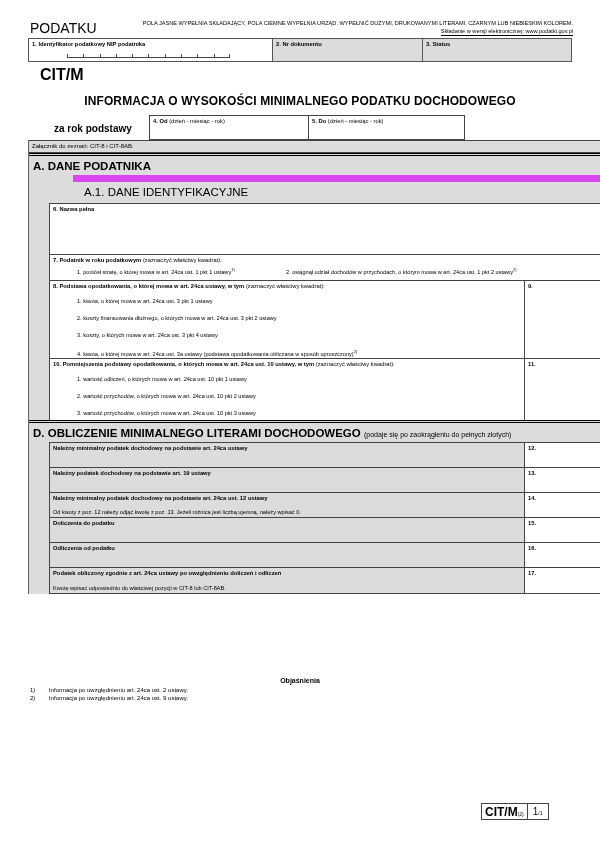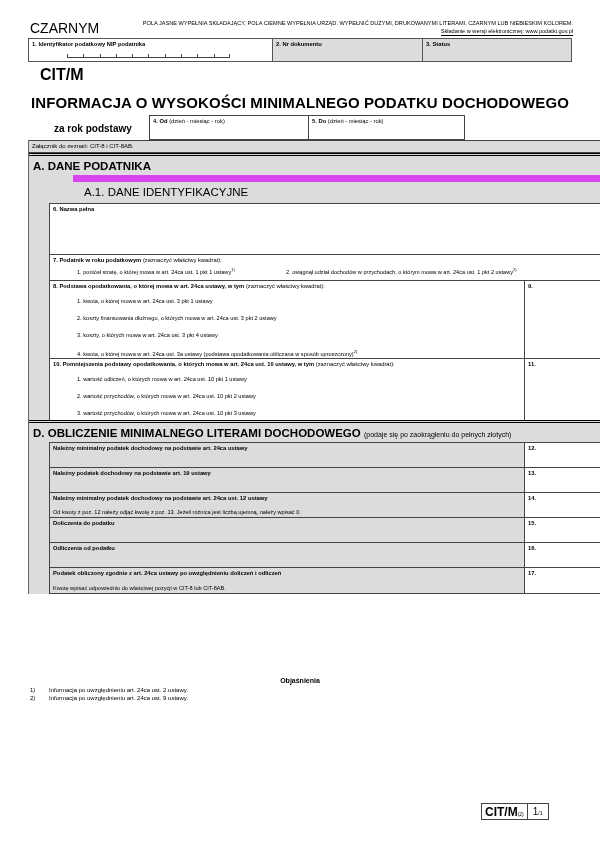--- a/index.html
+++ b/index.html
@@ -10,21 +10,21 @@
   .hdr-row{left:28px;top:38px;width:544px;height:24px;border:1.5px solid #555;display:flex;box-sizing:border-box;}
   .hdr-row .cell{box-sizing:border-box;height:100%;position:relative;font-size:5.8px;font-weight:bold;padding:2px 3px;}
   .c1{width:244px;background:#fff;border-right:1.5px solid #555;}
   .c2{width:150px;background:#dcdcdc;border-right:1.5px solid #555;}
   .c3{flex:1;background:#dcdcdc;}
   .nip{position:absolute;left:38px;bottom:3px;width:163px;height:3px;border-bottom:1px solid #444;display:flex;}
   .nip span{flex:1;border-left:1px solid #444;}
   .nip span:first-child{border-left:1px solid #444;}
   .nip::after{content:"";position:absolute;right:0;bottom:0;height:3px;border-right:1px solid #444;}
   .formcode{left:40px;top:66px;font-size:16px;font-weight:bold;}
-  .title{left:0;width:600px;top:94px;text-align:center;font-size:15px;font-weight:bold;letter-spacing:0.1px;}
+  .title{left:0;width:600px;top:94px;text-align:center;font-size:12px;font-weight:bold;letter-spacing:0.1px;}
   .zarok{left:54px;top:123px;font-size:10px;font-weight:bold;}
   .periodbox{left:149px;top:115px;width:316px;height:25px;border:1px solid #444;box-sizing:border-box;display:flex;}
   .periodbox div{box-sizing:border-box;font-size:5.8px;padding:2px 3px;}
   .periodbox div b{font-weight:bold;}
   .p4{width:159px;border-right:1px solid #444;}
   .p5{flex:1;}
   .main{left:28px;top:140px;width:597px;box-sizing:border-box;border-left:1.5px solid #666;border-right:1.5px solid #666;background:#dcdcdc;}
   .zal{height:11px;font-size:6px;line-height:11px;padding-left:3px;border-top:1px solid #444;border-bottom:1px solid #444;}
   .dbl{border-top:3.5px double #000;}
   .sub{font-size:11.5px;height:21px;line-height:21px;padding-left:11px;border-top:7px solid #d946ef;margin-left:44px;}
@@ -49,21 +49,21 @@
   .fn span.n{display:inline-block;width:19px;}
   .footer{left:481px;top:803px;height:17px;border:1px solid #444;display:flex;box-sizing:border-box;}
   .footer .fc{font-size:12px;font-weight:bold;padding:0 3px;line-height:16px;border-right:1px solid #444;}
   .footer .fc sub{font-size:5px;font-weight:normal;vertical-align:baseline;}
   .footer .pg{font-size:10px;padding:0 5px;line-height:16px;}
   .footer .pg sub{font-size:5px;vertical-align:baseline;}
 </style>
 </head>
 <body>
 
-<div class="abs poltax">CZARNYM</div>
+<div class="abs poltax">PODATKU</div>
 <div class="abs instr">
   <div>POLA JASNE WYPEŁNIA SKŁADAJĄCY, POLA CIEMNE WYPEŁNIA URZĄD. WYPEŁNIĆ DUŻYMI, DRUKOWANYMI LITERAMI, CZARNYM LUB NIEBIESKIM KOLOREM.</div>
   <div style="border-bottom:1px solid #000;display:inline-block;">Składanie w wersji elektronicznej: www.podatki.gov.pl</div>
 </div>
 
 <div class="abs hdr-row">
   <div class="cell c1">
     <div>1. Identyfikator podatkowy NIP podatnika</div>
     <div class="nip">
         <span></span>

